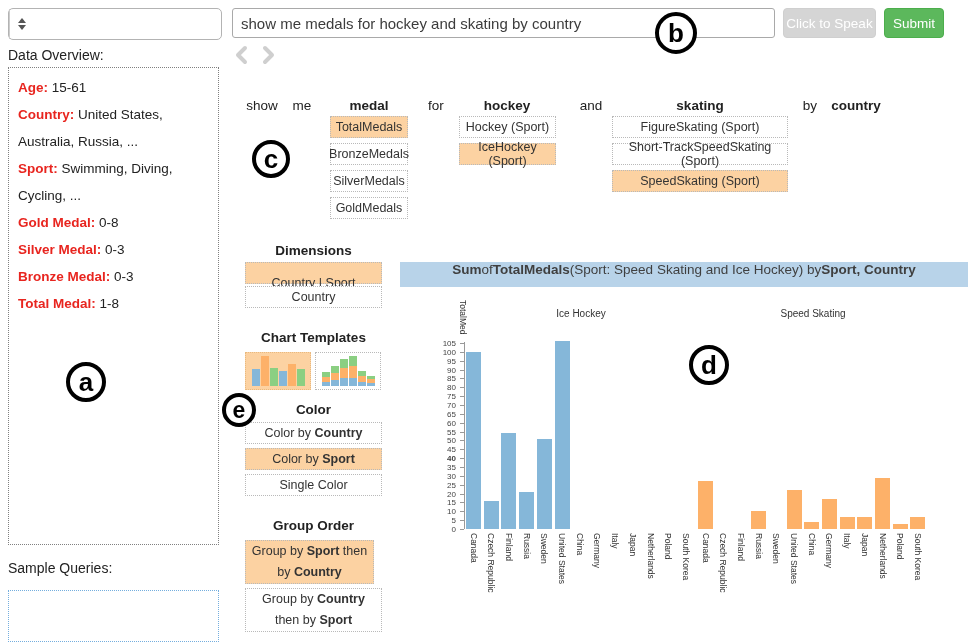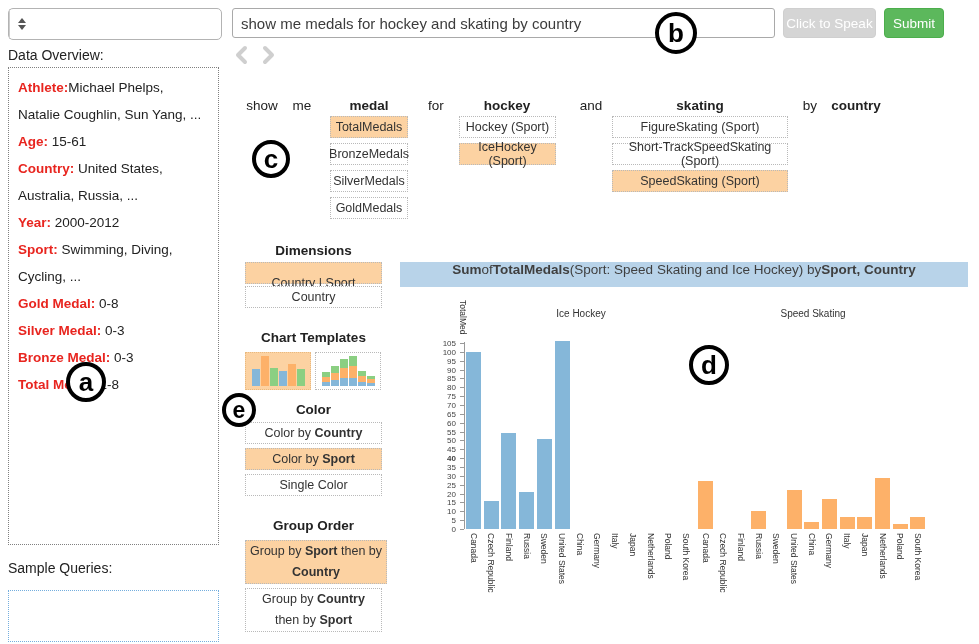--- a/index.html
+++ b/index.html
@@ -56,24 +56,22 @@
 <div class="abs dd">
   <span class="dd-step">
     <span class="tri-up"></span>
       <span class="tri-dn"></span>
   </span>
 </div>
 
 <div class="abs sec-label" style="left:8px;top:47px;">Data Overview:</div>
 
 <div class="abs ov-box" id="ovbox">
-    <div><span class="ov-name">Athlete:</span><span>Michael Phelps, Natalie Coughlin, Sun Yang, ...</span></div>
     <div><span class="ov-name">Age:</span><span> 15-61</span></div>
     <div><span class="ov-name">Country:</span><span> United States, Australia, Russia, ...</span></div>
-    <div><span class="ov-name">Year:</span><span> 2000-2012</span></div>
     <div><span class="ov-name">Sport:</span><span> Swimming, Diving, Cycling, ...</span></div>
     <div><span class="ov-name">Gold Medal:</span><span> 0-8</span></div>
     <div><span class="ov-name">Silver Medal:</span><span> 0-3</span></div>
     <div><span class="ov-name">Bronze Medal:</span><span> 0-3</span></div>
     <div><span class="ov-name">Total Medal:</span><span> 1-8</span></div>
   </div>
 
 <div class="abs sec-label" style="left:8px;top:560px;">Sample Queries:</div>
 <div class="abs sq-box"></div>
 
@@ -162,21 +160,21 @@
     <div class="abs opt" style="left: 245px; width: 137px; top: 422px; height: 22px; flex-wrap: wrap; line-height: 21px; padding: 0px 4px;">
       <div><span>Color by </span><span style="font-weight: bold;">Country</span></div>
     </div>
     <div class="abs opt sel" style="left: 245px; width: 137px; top: 448px; height: 22px; flex-wrap: wrap; line-height: 21px; padding: 0px 4px;">
       <div><span>Color by </span><span style="font-weight: bold;">Sport</span></div>
     </div>
     <div class="abs opt" style="left: 245px; width: 137px; top: 474px; height: 22px; flex-wrap: wrap; line-height: 21px; padding: 0px 4px;">
       <div><span>Single Color</span></div>
     </div>
     <div class="abs ptitle" style="left: 245px; width: 137px; top: 518px;">Group Order</div>
-    <div class="abs opt sel" style="left: 245px; width: 142px; top: 540px; height: 44px; flex-wrap: wrap; line-height: 21px; padding: 0px 4px;">
+    <div class="abs opt sel" style="left: 245px; width: 129px; top: 540px; height: 44px; flex-wrap: wrap; line-height: 21px; padding: 0px 4px;">
       <div><span>Group by </span><span style="font-weight: bold;">Sport</span><span> then by </span><span style="font-weight: bold;">Country</span></div>
     </div>
     <div class="abs opt" style="left: 245px; width: 137px; top: 588px; height: 44px; flex-wrap: wrap; line-height: 21px; padding: 0px 4px;">
       <div><span>Group by </span><span style="font-weight: bold;">Country</span><span> then by </span><span style="font-weight: bold;">Sport</span></div>
     </div>
   </div>
 
 <div class="abs ctitle" id="ctitle">
     <span style="font-weight: bold;">Sum</span>
     <span> of </span>

